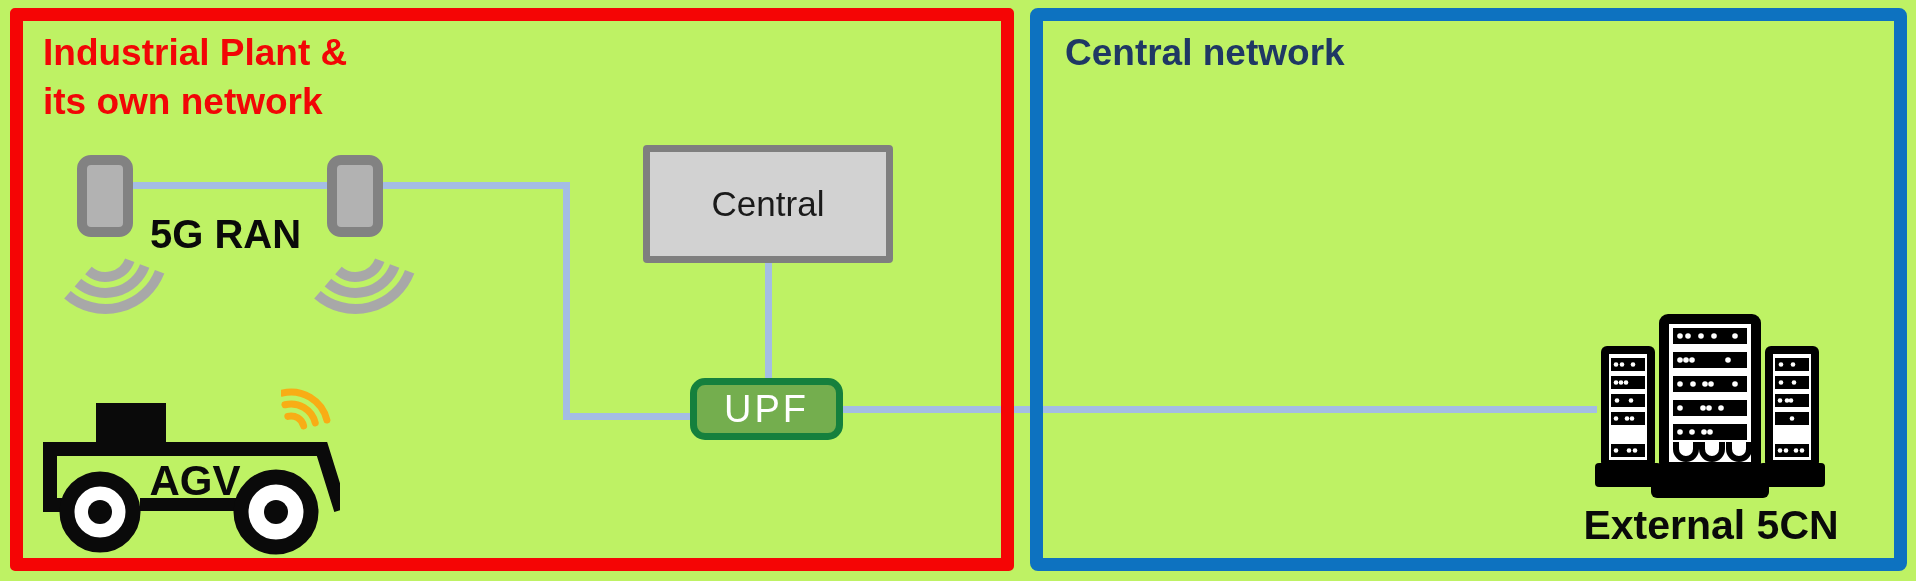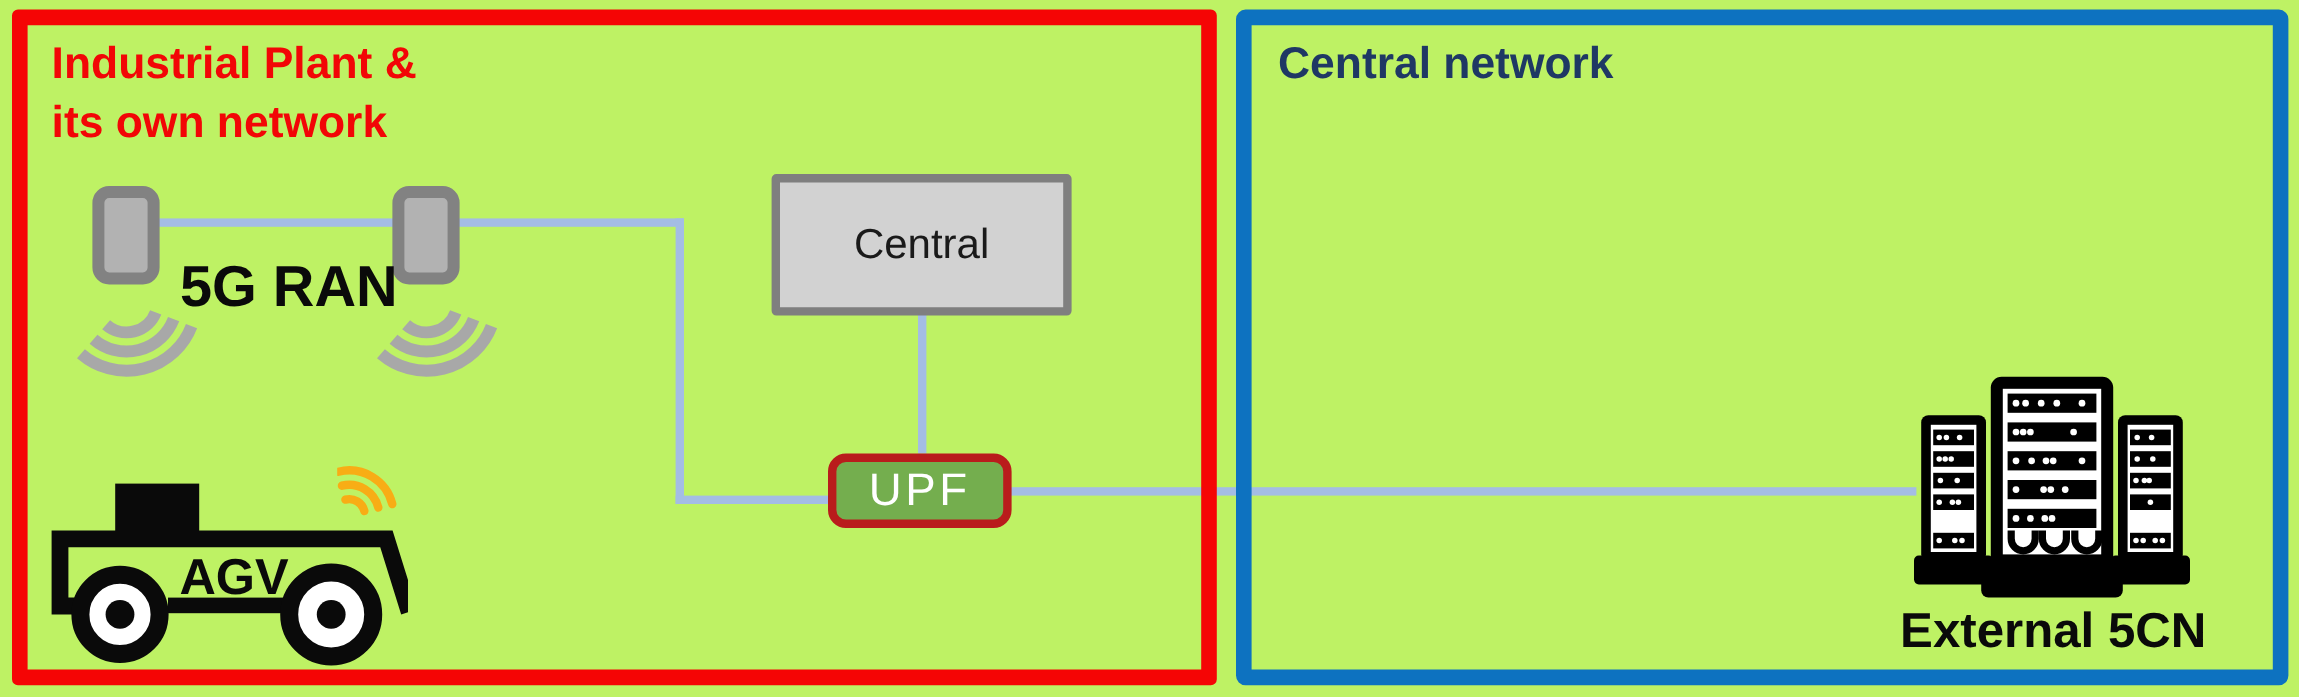--- a/index.html
+++ b/index.html
@@ -27,35 +27,35 @@
 
   
   .antenna {
     position:absolute; width:56px; height:82px; z-index:3; box-sizing:border-box;
     border:10px solid #828282; background:#b2b2b2; border-radius:14px;
   }
   .waves { position:absolute; z-index:3; transform:rotate(-14deg); transform-origin:60px 0px; }
 
   .label-ran {
     position:absolute; left:150px; top:212px; width:150px; z-index:3;
-    font-weight:bold; font-size:48px; color:#0a0a0a; text-align:center; white-space:nowrap;
+    font-weight:bold; font-size:40px; color:#0a0a0a; text-align:center; white-space:nowrap;
   }
 
   
   .server-box {
     position:absolute; left:643px; top:145px; width:250px; height:118px; z-index:3; box-sizing:border-box;
     background:#d2d2d2; border:7px solid #7f7f7f; border-radius:4px;
     display:flex; align-items:center; justify-content:center;
     font-size:35px; color:#1a1a1a;
   }
 
   
   .upf-box {
     position:absolute; left:690px; top:378px; width:153px; height:62px; z-index:3; box-sizing:border-box;
-    background:#74ae4e; border:7px solid #b91c1c; border-radius:15px;
+    background:#74ae4e; border:7px solid #15803d; border-radius:15px;
     display:flex; align-items:center; justify-content:center;
     font-size:38px; color:#ffffff; letter-spacing:3px;
   }
 
   
   .agv-icon  { position:absolute; left:40px;  top:398px; z-index:3; }
   .wifi-icon { position:absolute; left:281px; top:381px; z-index:4; }
   .rack-icon { position:absolute; left:1595px; top:310px; z-index:3; }
 
   .label-central {

